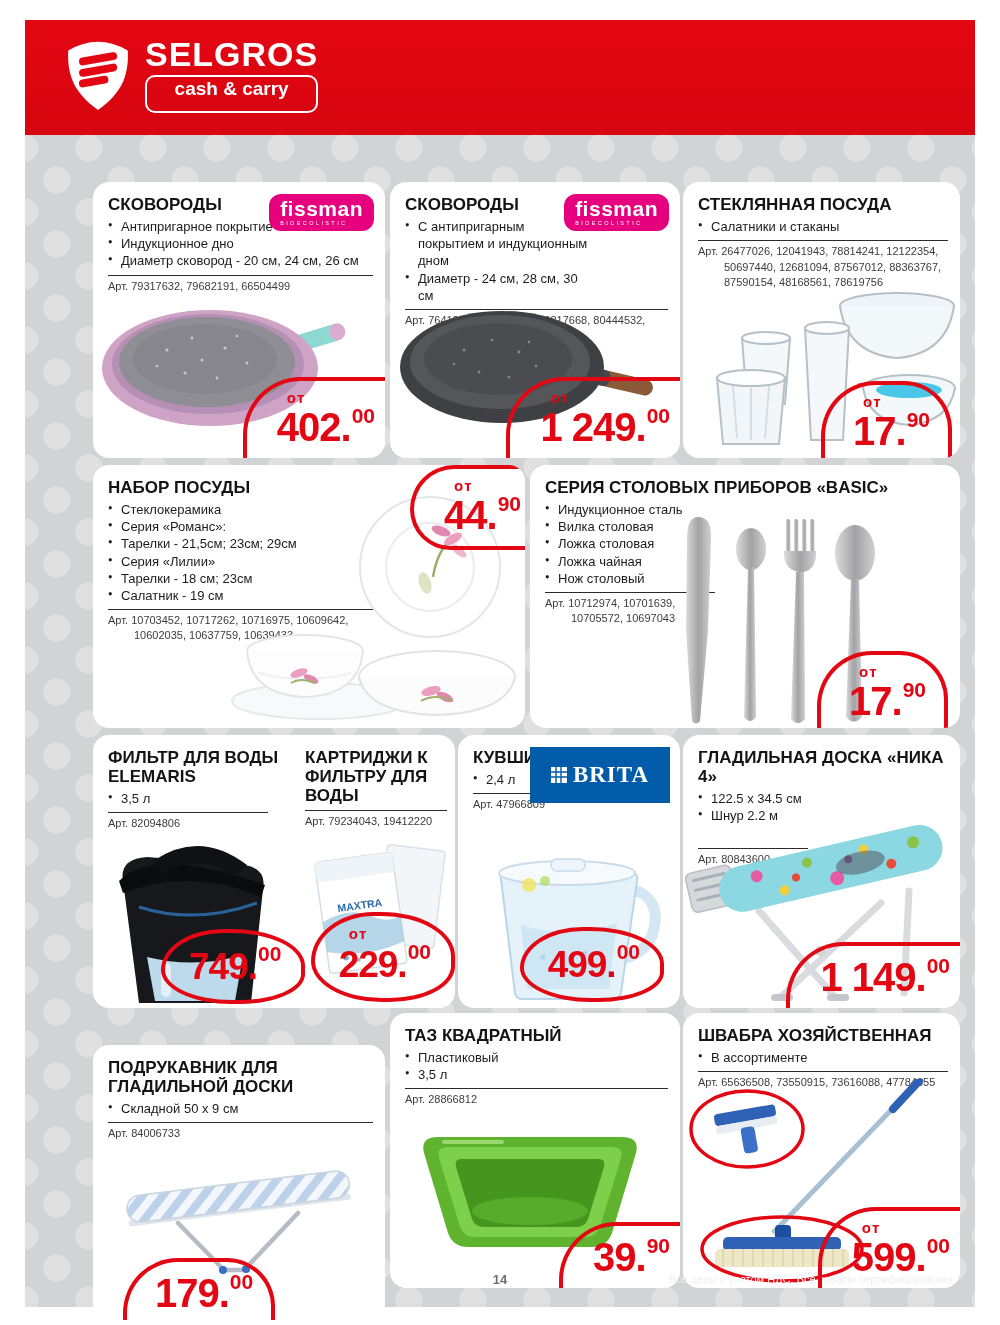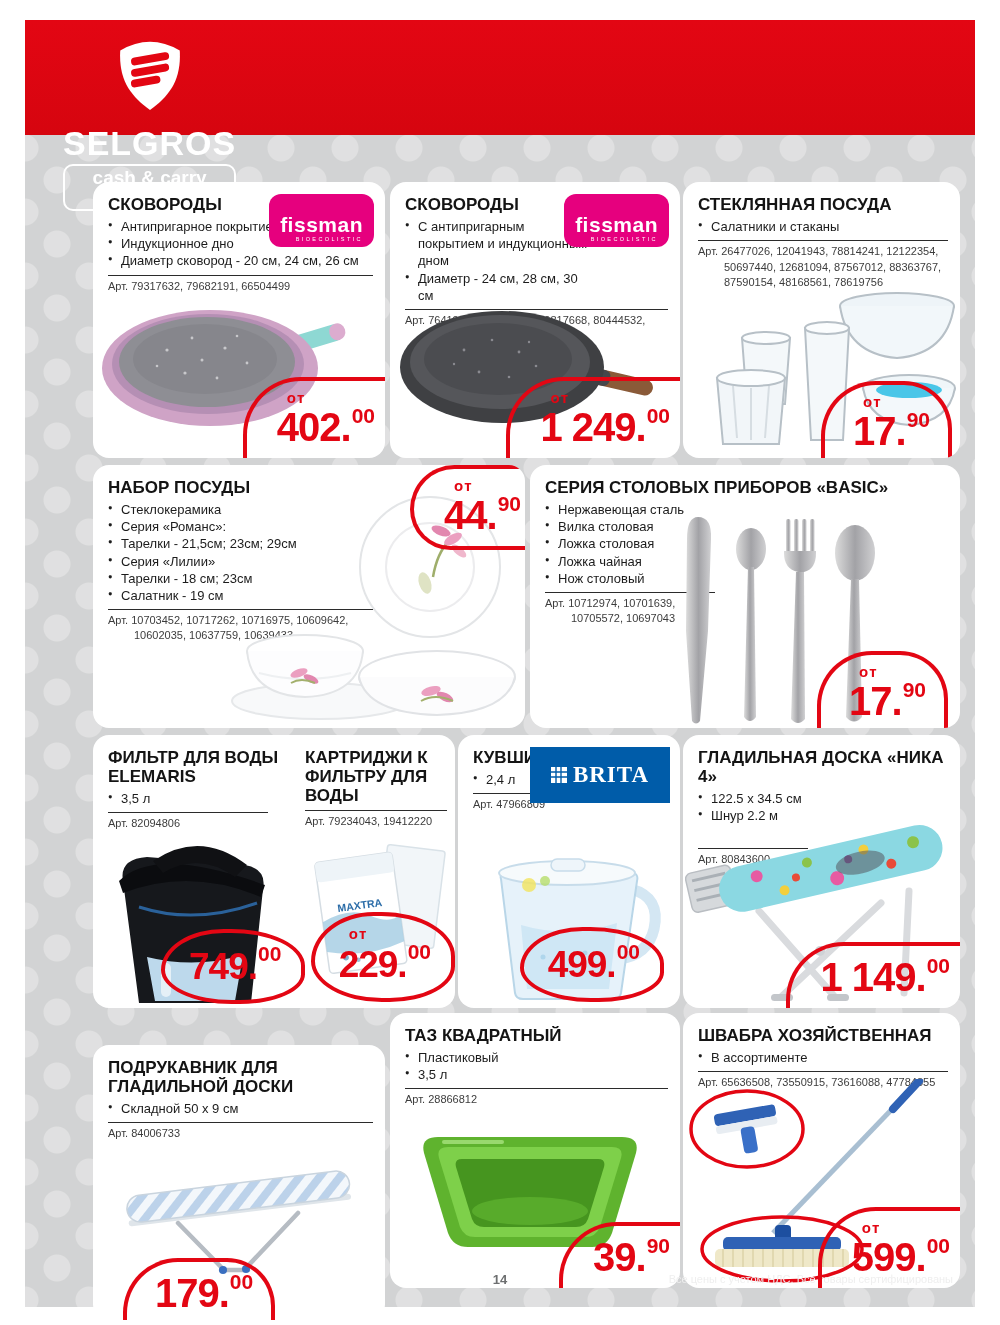--- a/index.html
+++ b/index.html
@@ -10,23 +10,23 @@
   .panel { position:absolute; left:25px; top:20px; width:950px; height:1287px;
     background-color:#d2d3d4;
     background-image:
       radial-gradient(circle, rgba(255,255,255,.30) 0 13px, rgba(255,255,255,0) 14px),
       radial-gradient(circle, rgba(255,255,255,.30) 0 13px, rgba(255,255,255,0) 14px);
     background-size:64px 64px; background-position:0 0, 32px 32px; }
 
   
   .banner { position:absolute; left:0; top:0; width:950px; height:115px;
     background:linear-gradient(#e30613,#d6050f); }
-  .logo { position:absolute; left:38px; top:16px; display:flex; align-items:center; gap:12px;flex-direction:column; }
+  .logo { position:absolute; left:38px; top:16px; display:flex; align-items:center; gap:12px; }
   .logo-name { color:#fff; font-size:34px; font-weight:bold; letter-spacing:1px; line-height:1; }
-  .logo-tag { border:2.5px solid #fff; border-radius:10px; padding:2px 10px 20px; color:#fff;
+  .logo-tag { border:2.5px solid #fff; border-radius:10px; padding:2px 10px 11px; color:#fff;
     font-weight:bold; font-size:19px; margin-top:4px; text-align:center; line-height:1.1; }
   .banner-title { position:absolute; left:320px; top:0; width:600px; height:115px;
     display:flex; align-items:center; justify-content:center; color:#fff; font-size:46px;
     font-weight:500; letter-spacing:1px; white-space:nowrap; }
 
   
   .card { position:absolute; background:#fff; border-radius:16px; overflow:hidden; }
   .pad { position:absolute; left:15px; top:13px; right:12px; }
   .pt { font-size:17px; font-weight:bold; color:#141414; line-height:1.12; }
   .bl { list-style:none; margin-top:4px; }
@@ -46,21 +46,21 @@
   .tagB { border:4px solid #e30613; border-bottom:none; border-radius:55px 48px 0 0;
     padding:9px 18px 12px 28px; bottom:-4px; }
   .tagD { border:4px solid #e30613; border-right:none; border-radius:60px 0 0 55px;
     padding:9px 8px 12px 30px; right:-4px; }
   .tagC { border:4px solid #e30613; border-radius:46% 54% 48% 52% / 58% 52% 42% 48%;
     padding:10px 20px 16px 24px; }
   .tagC .num { font-size:37px; }
 
   
   .fissman { position:absolute; right:11px; top:12px; background:#e6007e; border-radius:12px;
-    padding:20px 11px 5px; text-align:right; color:#fff; z-index:4; }
+    padding:4px 11px 5px; text-align:left; color:#fff; z-index:4; }
   .fiss-name { font-size:21px; font-weight:bold; letter-spacing:.5px; line-height:1; }
   .fiss-sub { font-size:5.5px; letter-spacing:2.4px; margin-top:1px; white-space:nowrap; }
   .brita { position:absolute; right:10px; top:12px; width:140px; height:56px; background:#005ca9;
     display:flex; align-items:center; justify-content:center; gap:6px; color:#fff; z-index:4; }
   .brita-name { font-family:"Liberation Serif", serif; font-weight:bold; font-size:23px; letter-spacing:1px; }
 
   
   .colB { position:absolute; left:212px; top:13px; width:142px; }
 
   
@@ -253,21 +253,21 @@
     <div class="tag tagD">
       <div class="ot">от</div>
       <div class="num"><span>44.</span><sup>90</sup></div>
     </div>
   </div>
 
   <div class="card c-p4">
     <div class="pad">
       <div class="pt">СЕРИЯ СТОЛОВЫХ ПРИБОРОВ «BASIC»</div>
       <ul class="bl" style="max-width:170px;">
-        <li>Нержавеющая сталь</li>
+        <li>Индукционное сталь</li>
         <li>Вилка столовая</li>
         <li>Ложка столовая</li>
         <li>Ложка чайная</li>
         <li>Нож столовый</li>
       </ul>
       <div class="art" style="max-width:170px;">Арт. 10712974, 10701639, 10705572, 10697043</div>
     </div>
     <svg class="img" style="left:128px;top:46px;" width="230" height="216" viewBox="0 0 230 216">
       <defs>
         <linearGradient id="met" x1="0" y1="0" x2="1" y2="0">

